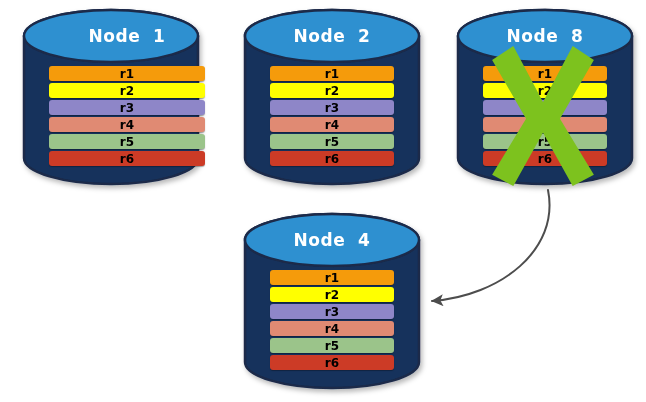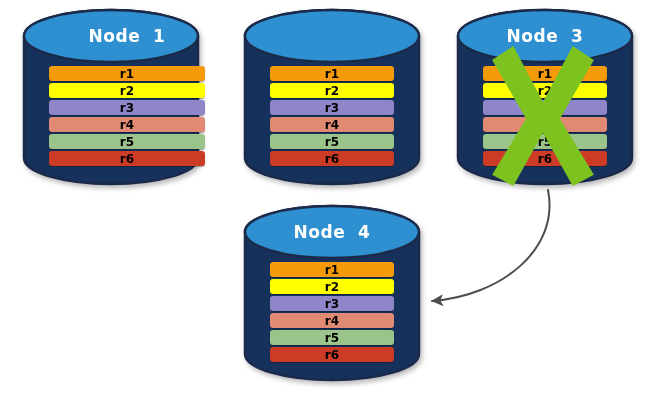--- a/index.html
+++ b/index.html
@@ -117,20 +117,21 @@
         <defs>
           <filter id="sh-1" x="-30%" y="-30%" width="180%" height="180%">
             <feDropShadow dx="2" dy="3" stdDeviation="2.5" flood-color="#000000" flood-opacity="0.28"></feDropShadow>
           </filter>
         </defs>
         <g filter="url(#sh-1)">
           <path d="M 2 28 L 2 150 A 87 26 0 0 0 176 150 L 176 28 A 87 26 0 0 0 2 28 Z" fill="#16325C" stroke="#1B2A4A" stroke-width="2.5"></path>
           <ellipse cx="89" cy="28" rx="87" ry="26" fill="#2E90D0" stroke="#1B2A4A" stroke-width="2.5"></ellipse>
         </g>
       </svg>
+      <div class="node-title" style="top: 18px; color: rgb(255, 255, 255);">Node  2</div>
       <div class="rows" style="top: 58px; padding-left: 27px; padding-right: 27px; box-sizing: border-box;">
         <div class="row-bar" style="background: rgb(245, 155, 11);">
           <span style="color: rgb(0, 0, 0);">r1</span>
         </div>
         <div class="row-bar" style="background: rgb(255, 255, 0);">
           <span style="color: rgb(0, 0, 0);">r2</span>
         </div>
         <div class="row-bar" style="background: rgb(142, 134, 200);">
           <span style="color: rgb(0, 0, 0);">r3</span>
         </div>
@@ -150,43 +151,43 @@
         <defs>
           <filter id="sh-2" x="-30%" y="-30%" width="180%" height="180%">
             <feDropShadow dx="2" dy="3" stdDeviation="2.5" flood-color="#000000" flood-opacity="0.28"></feDropShadow>
           </filter>
         </defs>
         <g filter="url(#sh-2)">
           <path d="M 2 28 L 2 150 A 87 26 0 0 0 176 150 L 176 28 A 87 26 0 0 0 2 28 Z" fill="#16325C" stroke="#1B2A4A" stroke-width="2.5"></path>
           <ellipse cx="89" cy="28" rx="87" ry="26" fill="#2E90D0" stroke="#1B2A4A" stroke-width="2.5"></ellipse>
         </g>
       </svg>
-      <div class="node-title" style="top: 18px; color: rgb(255, 255, 255);">Node  3</div>
-      <div class="rows" style="top: 58px; padding-left: 27px; padding-right: 27px; box-sizing: border-box;">
-        <div class="row-bar" style="background: rgb(245, 155, 11);">
-          <span style="color: rgb(0, 0, 0);">r1</span>
-        </div>
-        <div class="row-bar" style="background: rgb(255, 255, 0);">
-          <span style="color: rgb(0, 0, 0);">r2</span>
-        </div>
-        <div class="row-bar" style="background: rgb(142, 134, 200);">
-          <span style="color: rgb(0, 0, 0);">r3</span>
-        </div>
-        <div class="row-bar" style="background: rgb(224, 138, 115);">
-          <span style="color: rgb(0, 0, 0);">r4</span>
-        </div>
-        <div class="row-bar" style="background: rgb(155, 196, 138);">
-          <span style="color: rgb(0, 0, 0);">r5</span>
-        </div>
-        <div class="row-bar" style="background: rgb(204, 59, 38);">
-          <span style="color: rgb(0, 0, 0);">r6</span>
-        </div>
-      </div>
-    </div>
-    <div class="node" style="left: 243px; top: 204px; width: 178px; height: 180px;">
+      <div class="node-title" style="top: 18px; color: rgb(255, 255, 255);">Node  8</div>
+      <div class="rows" style="top: 58px; padding-left: 27px; padding-right: 27px; box-sizing: border-box;">
+        <div class="row-bar" style="background: rgb(245, 155, 11);">
+          <span style="color: rgb(0, 0, 0);">r1</span>
+        </div>
+        <div class="row-bar" style="background: rgb(255, 255, 0);">
+          <span style="color: rgb(0, 0, 0);">r2</span>
+        </div>
+        <div class="row-bar" style="background: rgb(142, 134, 200);">
+          <span style="color: rgb(0, 0, 0);">r3</span>
+        </div>
+        <div class="row-bar" style="background: rgb(224, 138, 115);">
+          <span style="color: rgb(0, 0, 0);">r4</span>
+        </div>
+        <div class="row-bar" style="background: rgb(155, 196, 138);">
+          <span style="color: rgb(0, 0, 0);">r5</span>
+        </div>
+        <div class="row-bar" style="background: rgb(204, 59, 38);">
+          <span style="color: rgb(0, 0, 0);">r6</span>
+        </div>
+      </div>
+    </div>
+    <div class="node" style="left: 243px; top: 212px; width: 178px; height: 180px;">
       <svg class="node-svg" width="178" height="180">
         <defs>
           <filter id="sh-3" x="-30%" y="-30%" width="180%" height="180%">
             <feDropShadow dx="2" dy="3" stdDeviation="2.5" flood-color="#000000" flood-opacity="0.28"></feDropShadow>
           </filter>
         </defs>
         <g filter="url(#sh-3)">
           <path d="M 2 28 L 2 150 A 87 26 0 0 0 176 150 L 176 28 A 87 26 0 0 0 2 28 Z" fill="#16325C" stroke="#1B2A4A" stroke-width="2.5"></path>
           <ellipse cx="89" cy="28" rx="87" ry="26" fill="#2E90D0" stroke="#1B2A4A" stroke-width="2.5"></ellipse>
         </g>

